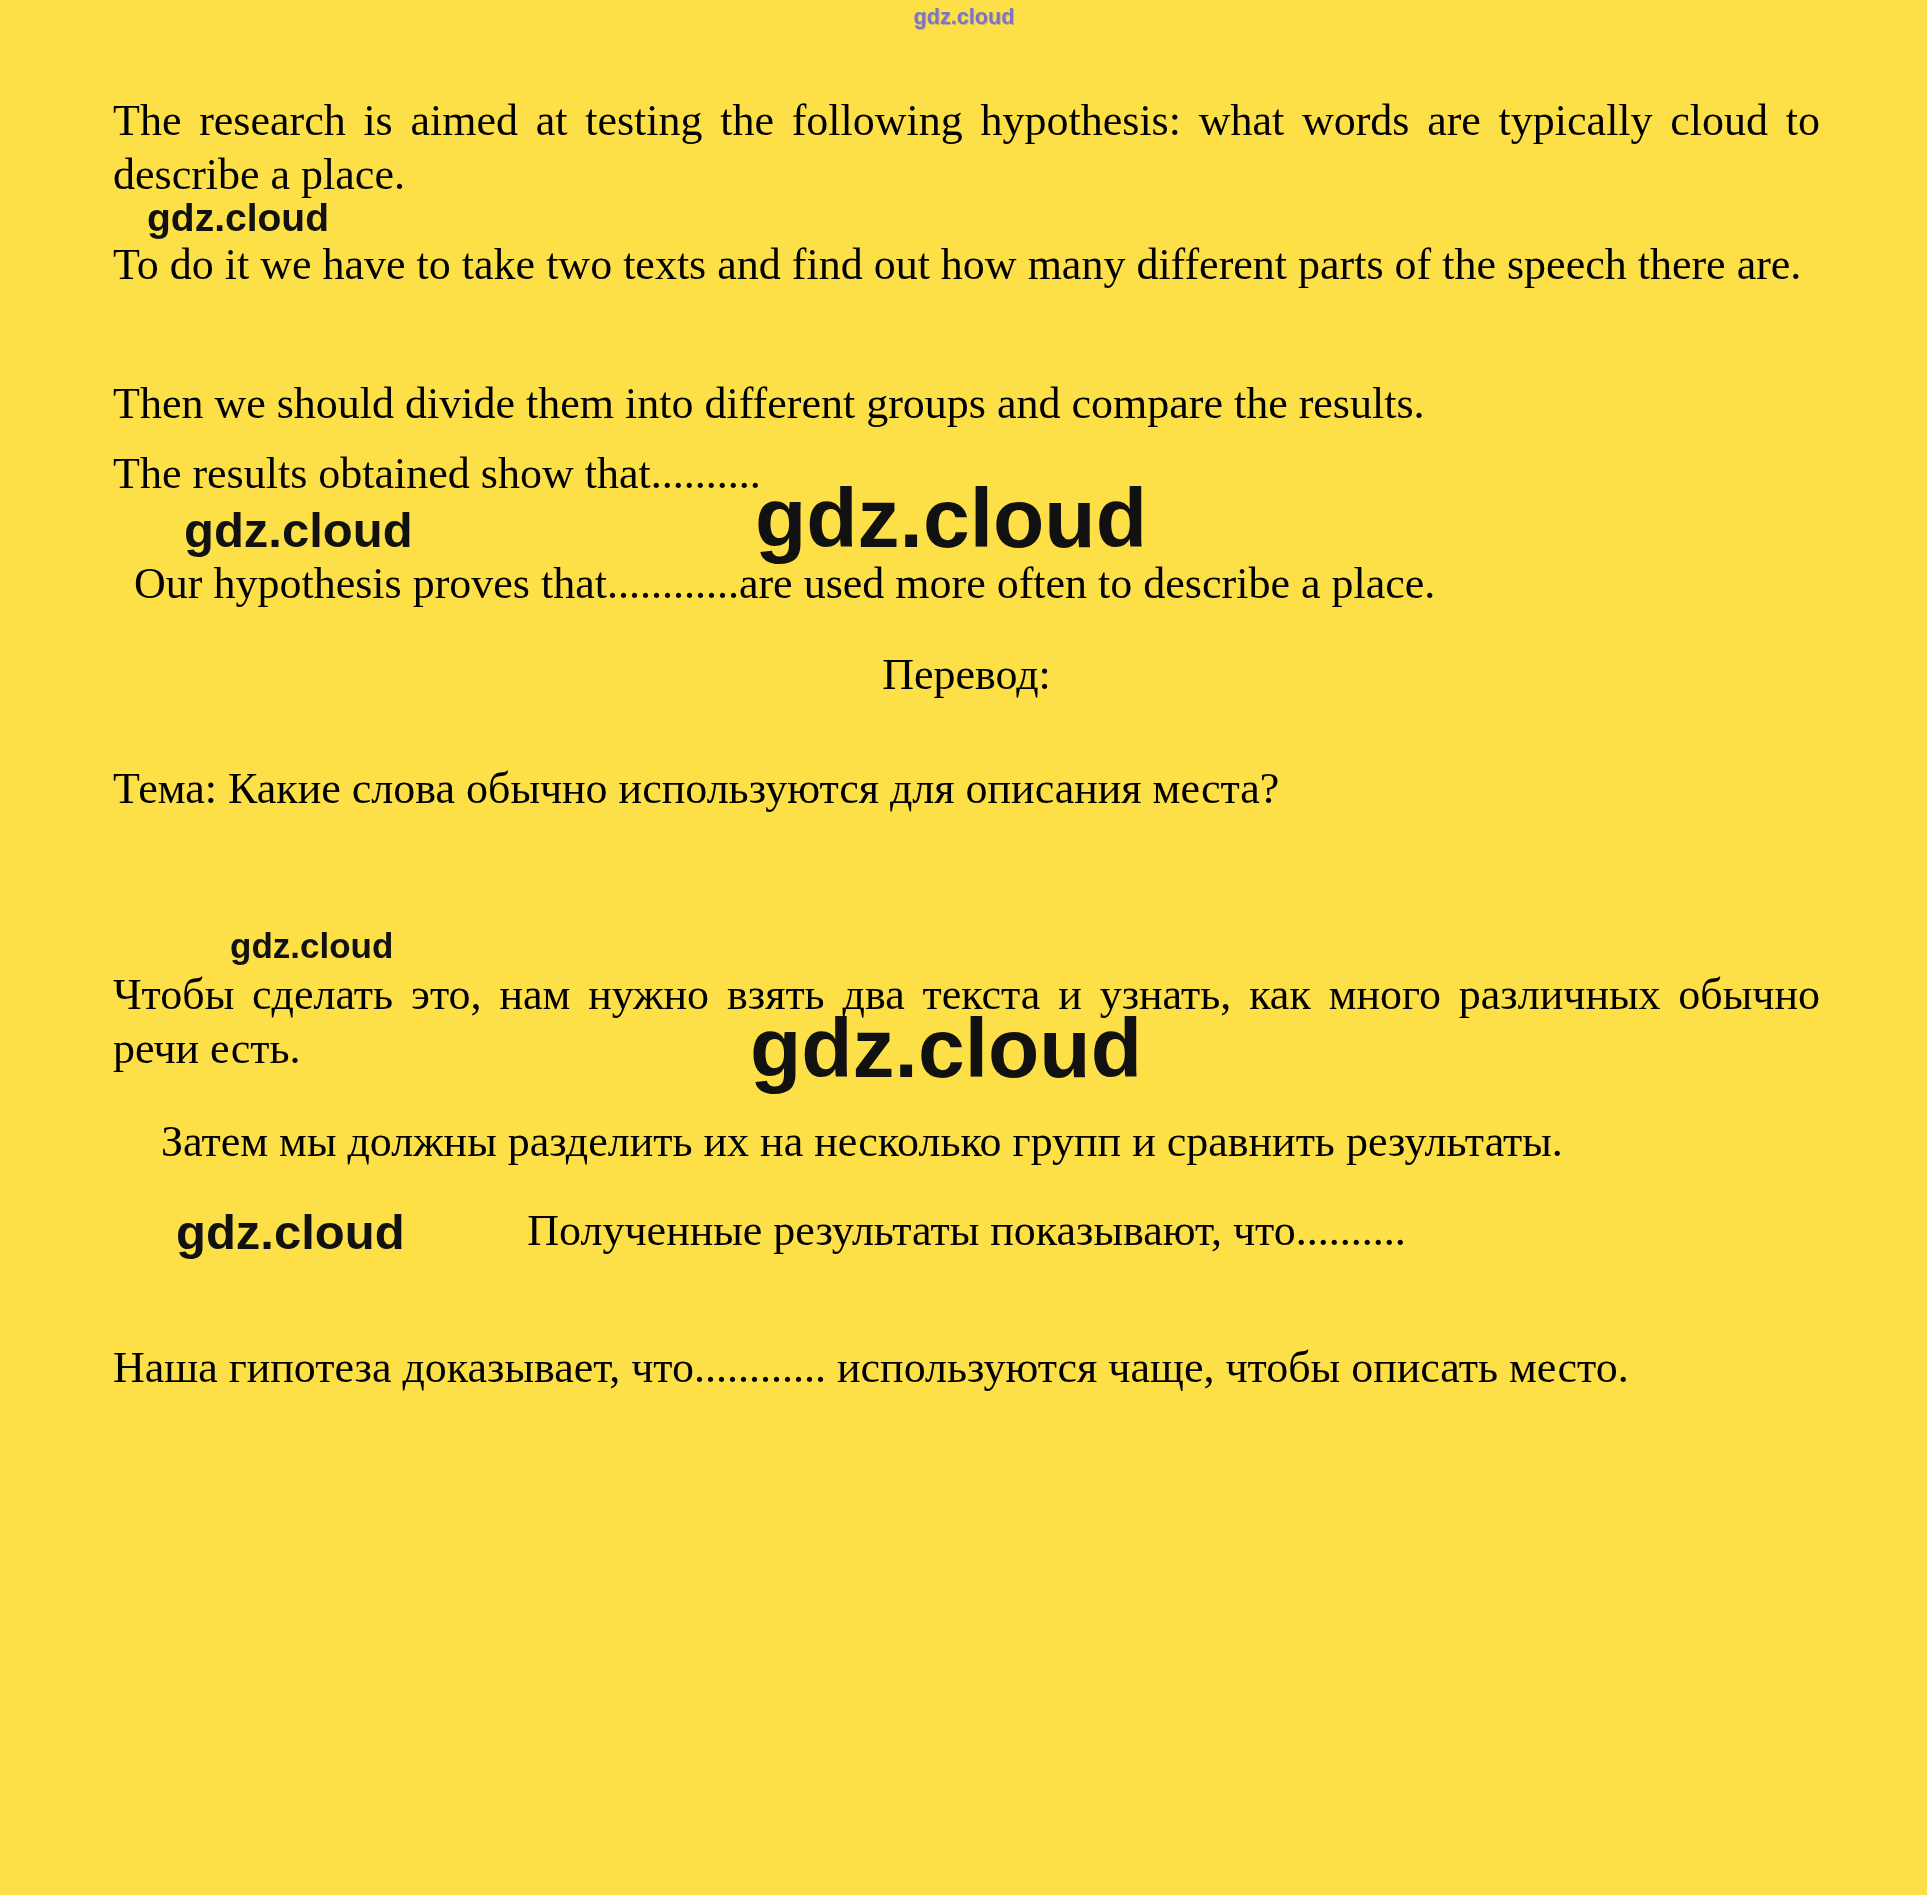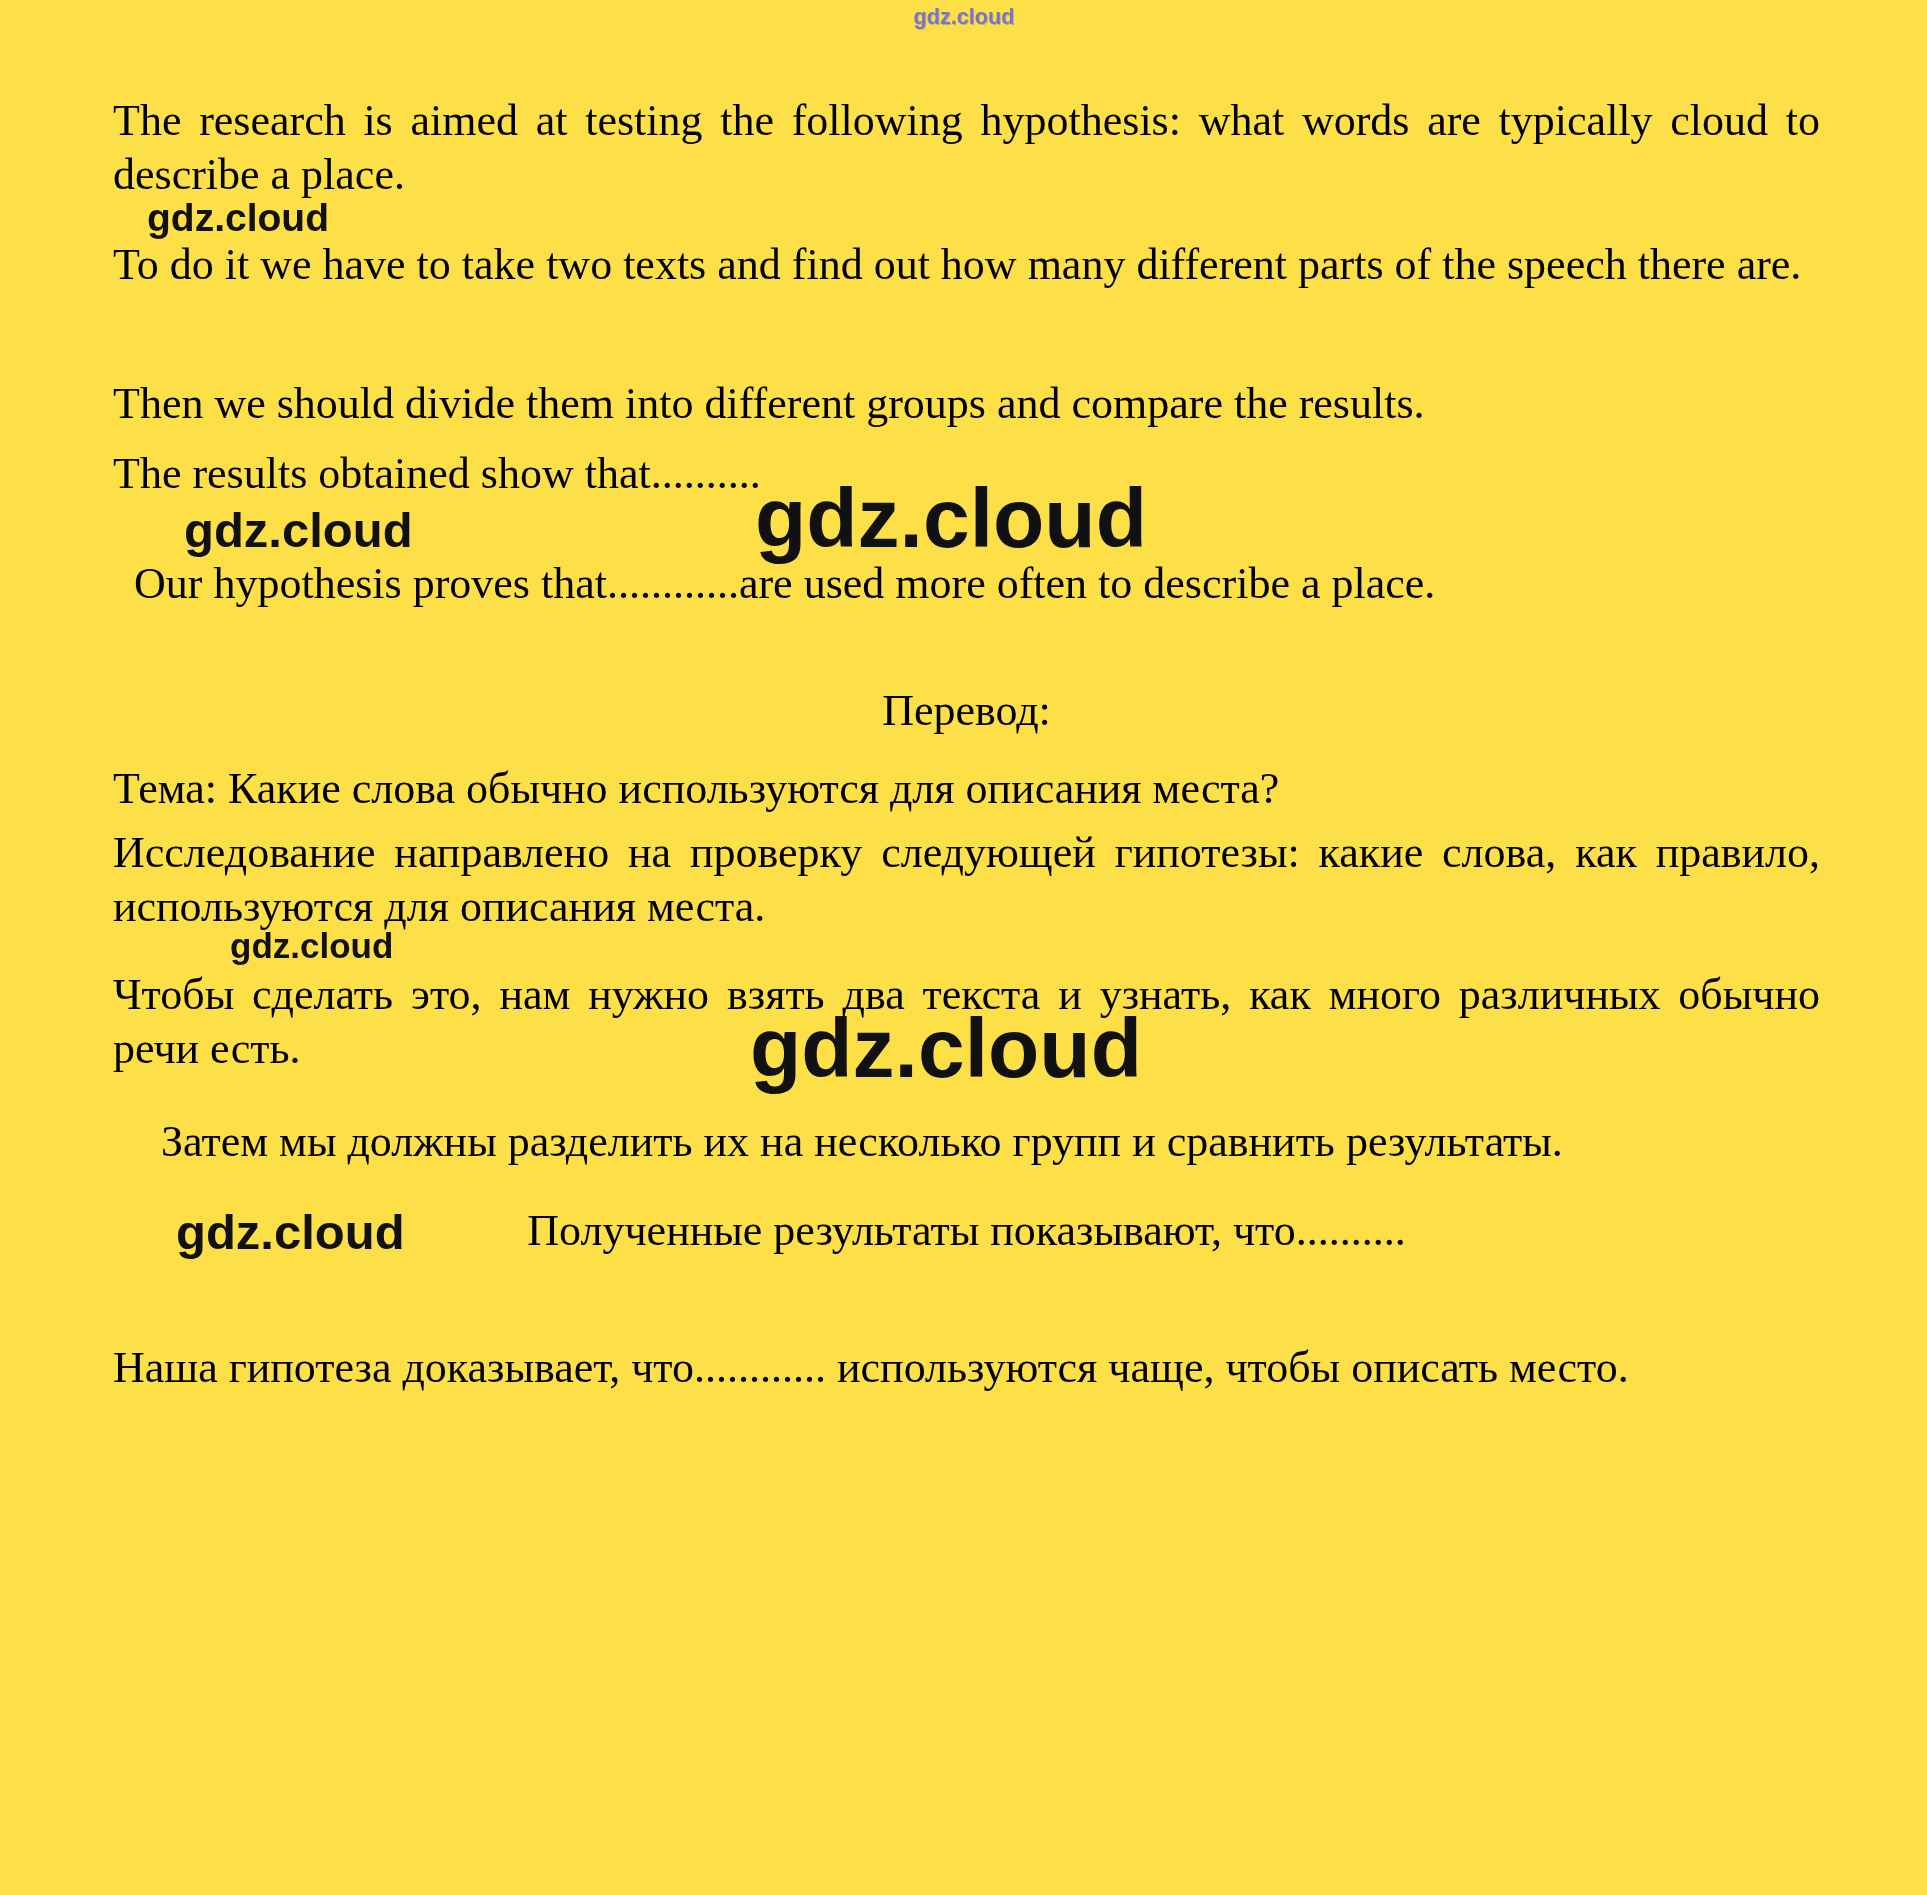--- a/index.html
+++ b/index.html
@@ -25,21 +25,20 @@
     text-align: left;
     white-space: normal;
   }
   .justify { text-align: justify; }
   .center-heading {
     position: absolute;
     left: 113px;
     width: 1707px;
     font-size: 44px;
     text-align: center;
-    margin-top: 36px;
   }
   .wm {
     position: absolute;
     font-family: "Liberation Sans", sans-serif;
     font-weight: bold;
     color: #111111;
     white-space: nowrap;
   }
   .wm-top {
     top: 3.9px;
@@ -91,21 +90,20 @@
 
   <span class="wm wm-2">gdz.cloud</span>
   <span class="wm wm-3">gdz.cloud</span>
 
   <div class="para" id="p-hypothesis">Our hypothesis proves that............are used more often to describe a place.</div>
 
   <div class="center-heading" id="p-translate">Перевод:</div>
 
   <div class="para" id="p-ru-topic">Тема: Какие слова обычно используются для описания места?</div>
 
-  <div class="para justify" id="p-ru-research">Исследование направлено на проверку следующей гипотезы: какие слова, как правило, используются для описания места.</div>
 
   <span class="wm wm-4">gdz.cloud</span>
 
   <div class="para justify" id="p-ru-method">Чтобы сделать это, нам нужно взять два текста и узнать, как много различных обычно речи есть.</div>
 
   <span class="wm wm-5">gdz.cloud</span>
 
   <div class="para justify" id="p-ru-group">Затем мы должны разделить их на несколько групп и сравнить результаты.</div>
 
   <span class="wm wm-6">gdz.cloud</span>

